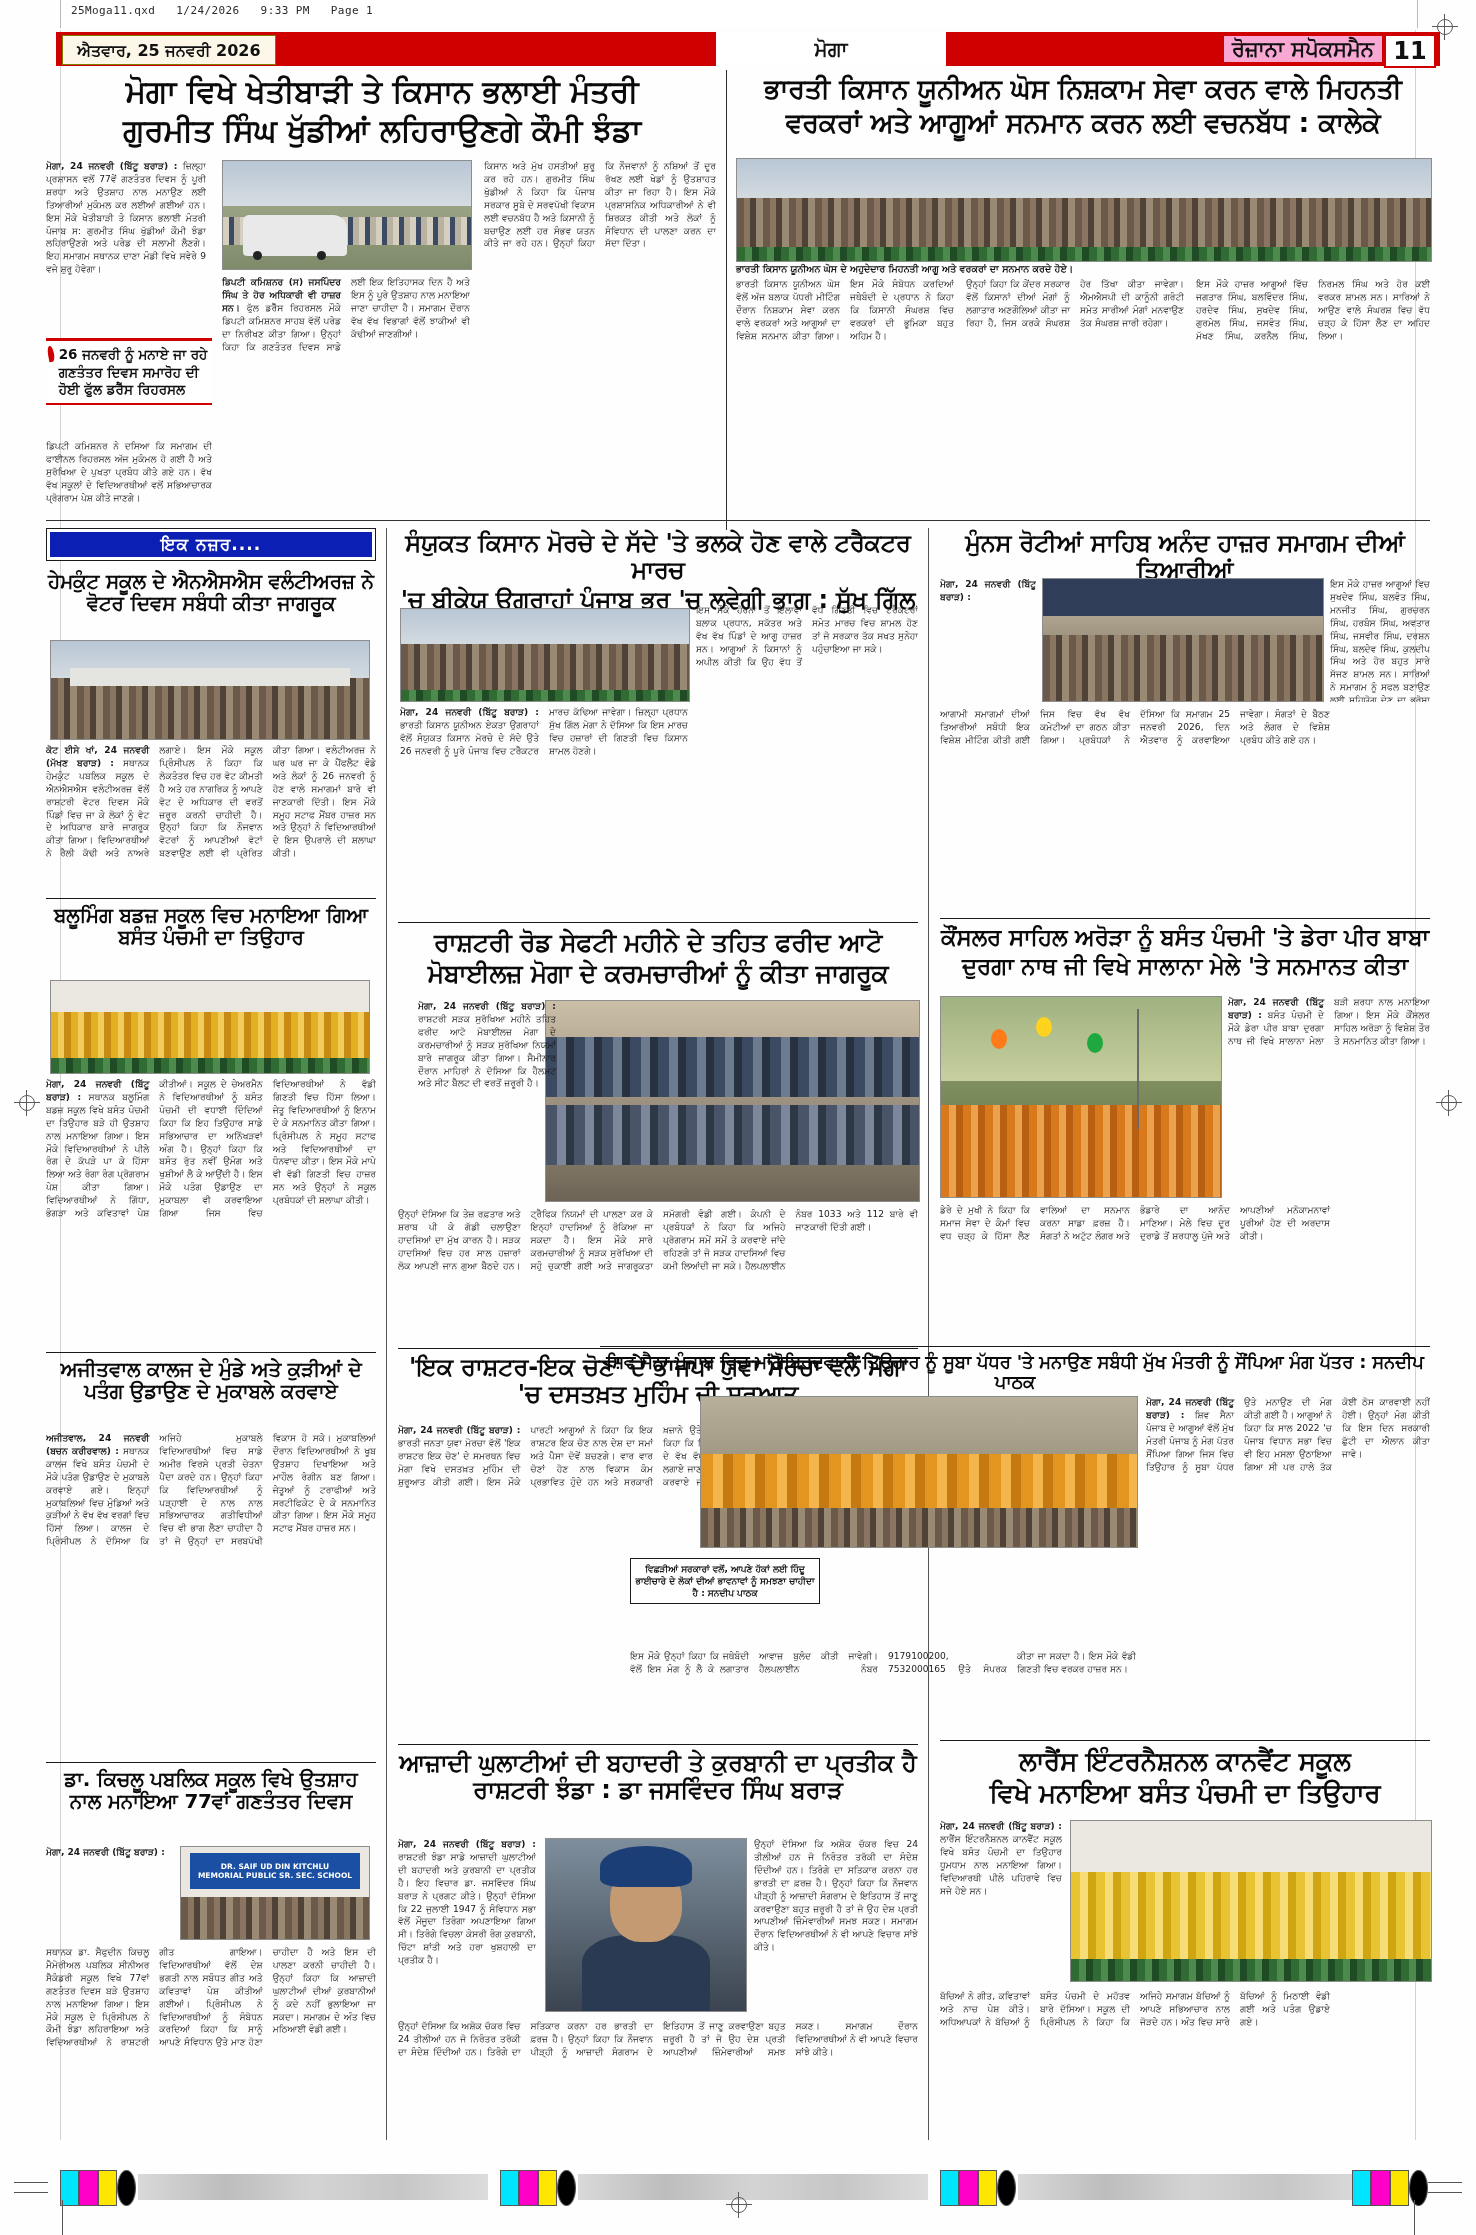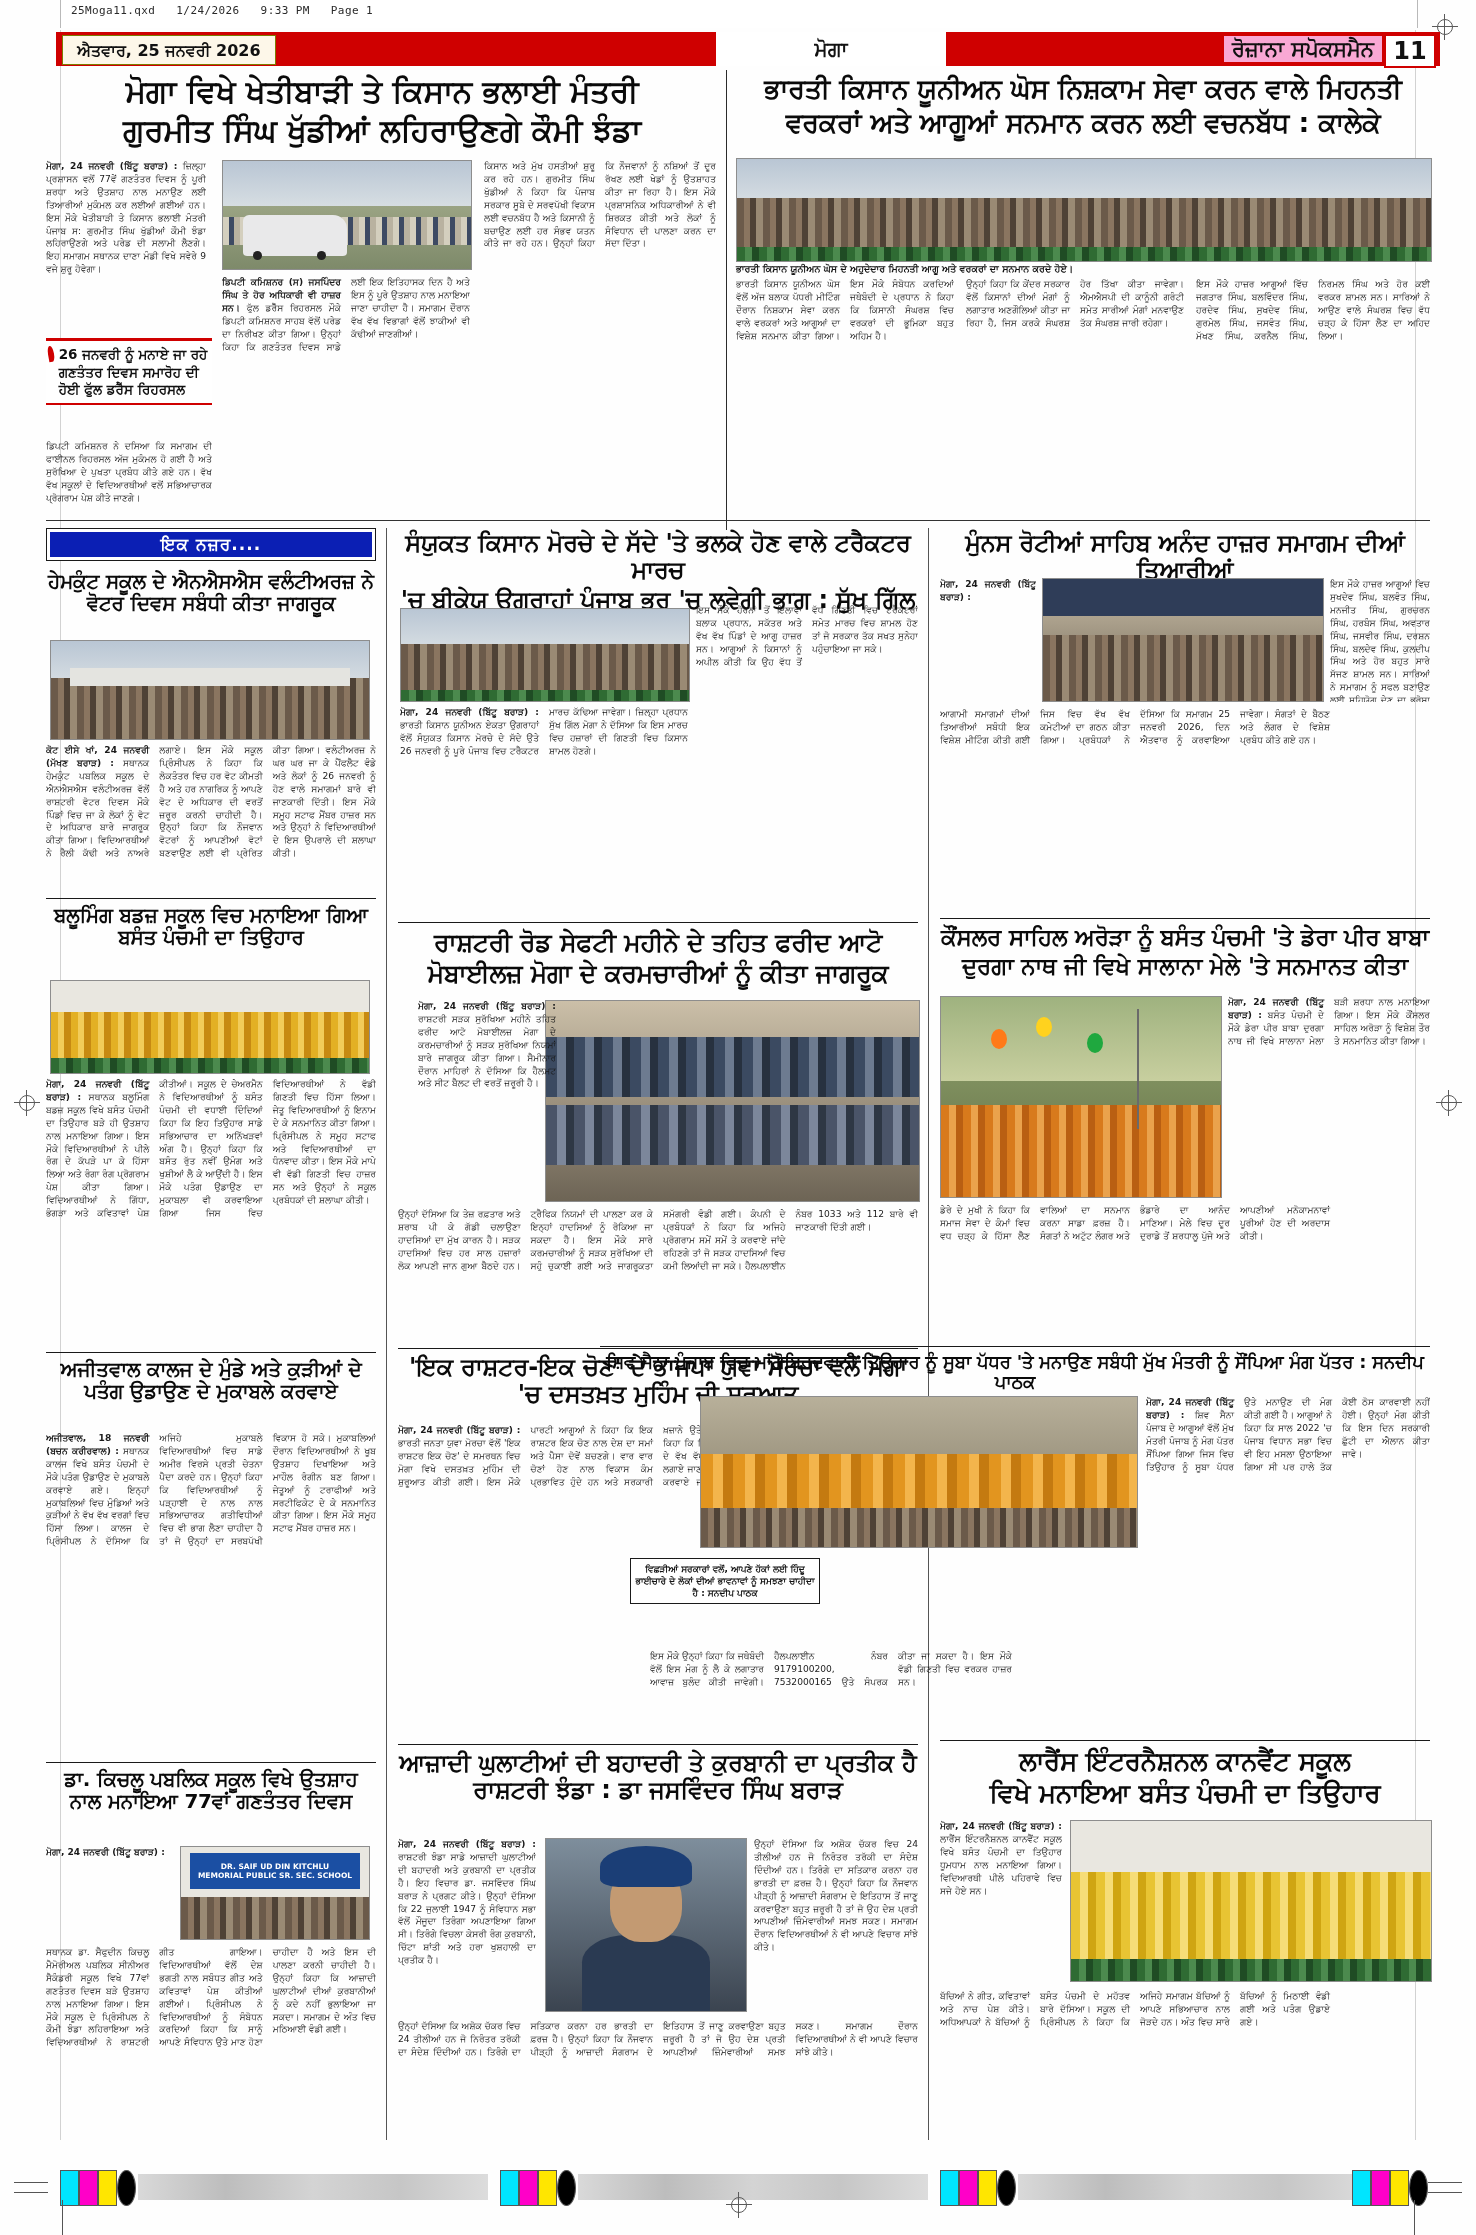--- a/index.html
+++ b/index.html
@@ -421,21 +421,21 @@
       <span>ਸਥਾਨਕ ਬਲੂਮਿੰਗ ਬਡਜ਼ ਸਕੂਲ ਵਿਖੇ ਬਸੰਤ ਪੰਚਮੀ ਦਾ ਤਿਉਹਾਰ ਬੜੇ ਹੀ ਉਤਸ਼ਾਹ ਨਾਲ ਮਨਾਇਆ ਗਿਆ। ਇਸ ਮੌਕੇ ਵਿਦਿਆਰਥੀਆਂ ਨੇ ਪੀਲੇ ਰੰਗ ਦੇ ਕੱਪੜੇ ਪਾ ਕੇ ਹਿੱਸਾ ਲਿਆ ਅਤੇ ਰੰਗਾ ਰੰਗ ਪ੍ਰੋਗਰਾਮ ਪੇਸ਼ ਕੀਤਾ ਗਿਆ। ਵਿਦਿਆਰਥੀਆਂ ਨੇ ਗਿੱਧਾ, ਭੰਗੜਾ ਅਤੇ ਕਵਿਤਾਵਾਂ ਪੇਸ਼ ਕੀਤੀਆਂ। ਸਕੂਲ ਦੇ ਚੇਅਰਮੈਨ ਨੇ ਵਿਦਿਆਰਥੀਆਂ ਨੂੰ ਬਸੰਤ ਪੰਚਮੀ ਦੀ ਵਧਾਈ ਦਿੰਦਿਆਂ ਕਿਹਾ ਕਿ ਇਹ ਤਿਉਹਾਰ ਸਾਡੇ ਸਭਿਆਚਾਰ ਦਾ ਅਨਿੱਖੜਵਾਂ ਅੰਗ ਹੈ। ਉਨ੍ਹਾਂ ਕਿਹਾ ਕਿ ਬਸੰਤ ਰੁੱਤ ਨਵੀਂ ਉਮੰਗ ਅਤੇ ਖੁਸ਼ੀਆਂ ਲੈ ਕੇ ਆਉਂਦੀ ਹੈ। ਇਸ ਮੌਕੇ ਪਤੰਗ ਉਡਾਉਣ ਦਾ ਮੁਕਾਬਲਾ ਵੀ ਕਰਵਾਇਆ ਗਿਆ ਜਿਸ ਵਿਚ ਵਿਦਿਆਰਥੀਆਂ ਨੇ ਵੱਡੀ ਗਿਣਤੀ ਵਿਚ ਹਿੱਸਾ ਲਿਆ। ਜੇਤੂ ਵਿਦਿਆਰਥੀਆਂ ਨੂੰ ਇਨਾਮ ਦੇ ਕੇ ਸਨਮਾਨਿਤ ਕੀਤਾ ਗਿਆ। ਪ੍ਰਿੰਸੀਪਲ ਨੇ ਸਮੂਹ ਸਟਾਫ ਅਤੇ ਵਿਦਿਆਰਥੀਆਂ ਦਾ ਧੰਨਵਾਦ ਕੀਤਾ। ਇਸ ਮੌਕੇ ਮਾਪੇ ਵੀ ਵੱਡੀ ਗਿਣਤੀ ਵਿਚ ਹਾਜ਼ਰ ਸਨ ਅਤੇ ਉਨ੍ਹਾਂ ਨੇ ਸਕੂਲ ਪ੍ਰਬੰਧਕਾਂ ਦੀ ਸ਼ਲਾਘਾ ਕੀਤੀ।</span>
     </div>
   </div>
 
   <div style="position:absolute; left:46px; top:1352px; width:330px;">
     <div class="rule-thin" style="margin-bottom:5px;"></div>
     <div class="hl hl-md">ਅਜੀਤਵਾਲ ਕਾਲਜ ਦੇ ਮੁੰਡੇ ਅਤੇ ਕੁੜੀਆਂ ਦੇ ਪਤੰਗ ਉਡਾਉਣ ਦੇ ਮੁਕਾਬਲੇ ਕਰਵਾਏ</div>
   </div>
   <div style="position:absolute; left:46px; top:1432px; width:330px;">
     <div class="body-col" style="height:320px; column-count:3;">
-      <span class="dateline">ਅਜੀਤਵਾਲ, 18 ਜਨਵਰੀ (ਬਚਨ ਕਰੀਰਵਾਲ) :</span>
+      <span class="dateline">ਅਜੀਤਵਾਲ, 24 ਜਨਵਰੀ (ਬਚਨ ਕਰੀਰਵਾਲ) :</span>
       <span>ਸਥਾਨਕ ਕਾਲਜ ਵਿਖੇ ਬਸੰਤ ਪੰਚਮੀ ਦੇ ਮੌਕੇ ਪਤੰਗ ਉਡਾਉਣ ਦੇ ਮੁਕਾਬਲੇ ਕਰਵਾਏ ਗਏ। ਇਨ੍ਹਾਂ ਮੁਕਾਬਲਿਆਂ ਵਿਚ ਮੁੰਡਿਆਂ ਅਤੇ ਕੁੜੀਆਂ ਨੇ ਵੱਖ ਵੱਖ ਵਰਗਾਂ ਵਿਚ ਹਿੱਸਾ ਲਿਆ। ਕਾਲਜ ਦੇ ਪ੍ਰਿੰਸੀਪਲ ਨੇ ਦੱਸਿਆ ਕਿ ਅਜਿਹੇ ਮੁਕਾਬਲੇ ਵਿਦਿਆਰਥੀਆਂ ਵਿਚ ਸਾਡੇ ਅਮੀਰ ਵਿਰਸੇ ਪ੍ਰਤੀ ਚੇਤਨਾ ਪੈਦਾ ਕਰਦੇ ਹਨ। ਉਨ੍ਹਾਂ ਕਿਹਾ ਕਿ ਵਿਦਿਆਰਥੀਆਂ ਨੂੰ ਪੜ੍ਹਾਈ ਦੇ ਨਾਲ ਨਾਲ ਸਭਿਆਚਾਰਕ ਗਤੀਵਿਧੀਆਂ ਵਿਚ ਵੀ ਭਾਗ ਲੈਣਾ ਚਾਹੀਦਾ ਹੈ ਤਾਂ ਜੋ ਉਨ੍ਹਾਂ ਦਾ ਸਰਬਪੱਖੀ ਵਿਕਾਸ ਹੋ ਸਕੇ। ਮੁਕਾਬਲਿਆਂ ਦੌਰਾਨ ਵਿਦਿਆਰਥੀਆਂ ਨੇ ਖੂਬ ਉਤਸ਼ਾਹ ਦਿਖਾਇਆ ਅਤੇ ਮਾਹੌਲ ਰੰਗੀਨ ਬਣ ਗਿਆ। ਜੇਤੂਆਂ ਨੂੰ ਟਰਾਫੀਆਂ ਅਤੇ ਸਰਟੀਫਿਕੇਟ ਦੇ ਕੇ ਸਨਮਾਨਿਤ ਕੀਤਾ ਗਿਆ। ਇਸ ਮੌਕੇ ਸਮੂਹ ਸਟਾਫ ਮੈਂਬਰ ਹਾਜ਼ਰ ਸਨ।</span>
     </div>
   </div>
 
   <div style="position:absolute; left:46px; top:1762px; width:330px;">
     <div class="rule-thin" style="margin-bottom:5px;"></div>
     <div class="hl hl-md">ਡਾ. ਕਿਚਲੂ ਪਬਲਿਕ ਸਕੂਲ ਵਿਖੇ ਉਤਸ਼ਾਹ ਨਾਲ ਮਨਾਇਆ 77ਵਾਂ ਗਣਤੰਤਰ ਦਿਵਸ</div>
   </div>
   <div class="photo" style="position:absolute; left:180px; top:1846px; width:188px; height:92px;">
     <div class="ph-white"></div>
@@ -606,21 +606,21 @@
     <div class="body-col" style="height:336px; column-count:3;">
       <span class="dateline">ਮੋਗਾ, 24 ਜਨਵਰੀ (ਬਿੱਟੂ ਬਰਾੜ) :</span>
       <span>ਸ਼ਿਵ ਸੈਨਾ ਪੰਜਾਬ ਦੇ ਆਗੂਆਂ ਵੱਲੋਂ ਮੁੱਖ ਮੰਤਰੀ ਪੰਜਾਬ ਨੂੰ ਮੰਗ ਪੱਤਰ ਸੌਂਪਿਆ ਗਿਆ ਜਿਸ ਵਿਚ ਤਿਉਹਾਰ ਨੂੰ ਸੂਬਾ ਪੱਧਰ ਉਤੇ ਮਨਾਉਣ ਦੀ ਮੰਗ ਕੀਤੀ ਗਈ ਹੈ।</span>
       <span>ਆਗੂਆਂ ਨੇ ਕਿਹਾ ਕਿ ਸਾਲ 2022 'ਚ ਪੰਜਾਬ ਵਿਧਾਨ ਸਭਾ ਵਿਚ ਵੀ ਇਹ ਮਸਲਾ ਉਠਾਇਆ ਗਿਆ ਸੀ ਪਰ ਹਾਲੇ ਤੱਕ ਕੋਈ ਠੋਸ ਕਾਰਵਾਈ ਨਹੀਂ ਹੋਈ। ਉਨ੍ਹਾਂ ਮੰਗ ਕੀਤੀ ਕਿ ਇਸ ਦਿਨ ਸਰਕਾਰੀ ਛੁੱਟੀ ਦਾ ਐਲਾਨ ਕੀਤਾ ਜਾਵੇ।</span>
     </div>
   </div>
   <div class="boxed" style="position:absolute; left:630px; top:1558px; width:180px; padding:4px;">
     <div style="font-size:9px; font-weight:bold; line-height:1.35; color:#111; text-align:center;">ਵਿਛੜੀਆਂ ਸਰਕਾਰਾਂ ਵਲੋਂ, ਆਪਣੇ ਹੱਕਾਂ ਲਈ ਹਿੰਦੂ ਭਾਈਚਾਰੇ ਦੇ ਲੋਕਾਂ ਦੀਆਂ ਭਾਵਨਾਵਾਂ ਨੂੰ ਸਮਝਣਾ ਚਾਹੀਦਾ ਹੈ : ਸਨਦੀਪ ਪਾਠਕ</div>
   </div>
   <div style="position:absolute; left:630px; top:1650px; width:506px;">
-    <div class="body-col" style="height:86px; column-count:4;margin-left:20px;">
+    <div class="body-col" style="height:86px; column-count:4;">
       <span>ਇਸ ਮੌਕੇ ਉਨ੍ਹਾਂ ਕਿਹਾ ਕਿ ਜਥੇਬੰਦੀ ਵੱਲੋਂ ਇਸ ਮੰਗ ਨੂੰ ਲੈ ਕੇ ਲਗਾਤਾਰ ਆਵਾਜ਼ ਬੁਲੰਦ ਕੀਤੀ ਜਾਵੇਗੀ। ਹੈਲਪਲਾਈਨ ਨੰਬਰ 9179100200, 7532000165 ਉਤੇ ਸੰਪਰਕ ਕੀਤਾ ਜਾ ਸਕਦਾ ਹੈ। ਇਸ ਮੌਕੇ ਵੱਡੀ ਗਿਣਤੀ ਵਿਚ ਵਰਕਰ ਹਾਜ਼ਰ ਸਨ।</span>
     </div>
   </div>
 
   <div style="position:absolute; left:940px; top:1740px; width:490px;">
     <div class="rule-thin" style="margin-bottom:6px;"></div>
     <div class="hl" style="font-size:26px;">ਲਾਰੈਂਸ ਇੰਟਰਨੈਸ਼ਨਲ ਕਾਨਵੈਂਟ ਸਕੂਲ</div>
     <div class="hl" style="font-size:26px; margin-top:3px;">ਵਿਖੇ ਮਨਾਇਆ ਬਸੰਤ ਪੰਚਮੀ ਦਾ ਤਿਉਹਾਰ</div>
   </div>
   <div class="photo" style="position:absolute; left:1070px; top:1820px; width:360px; height:160px;">

